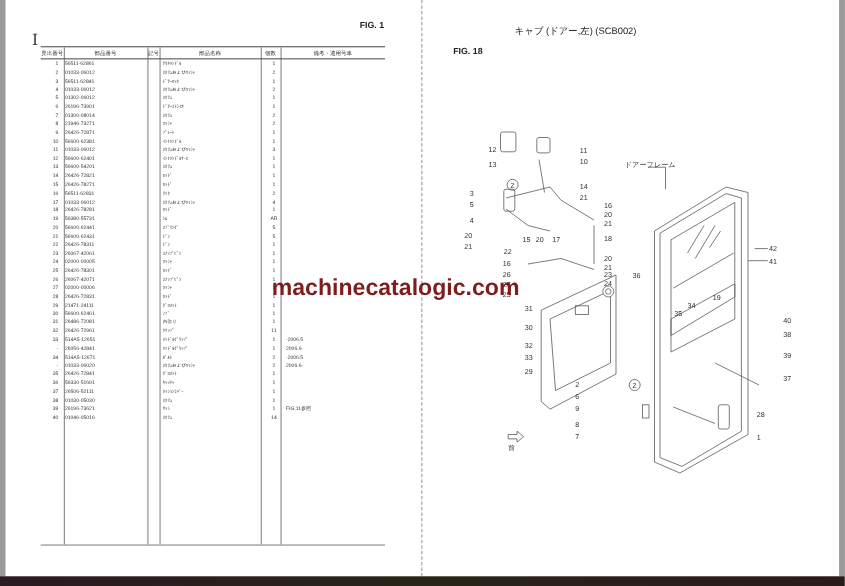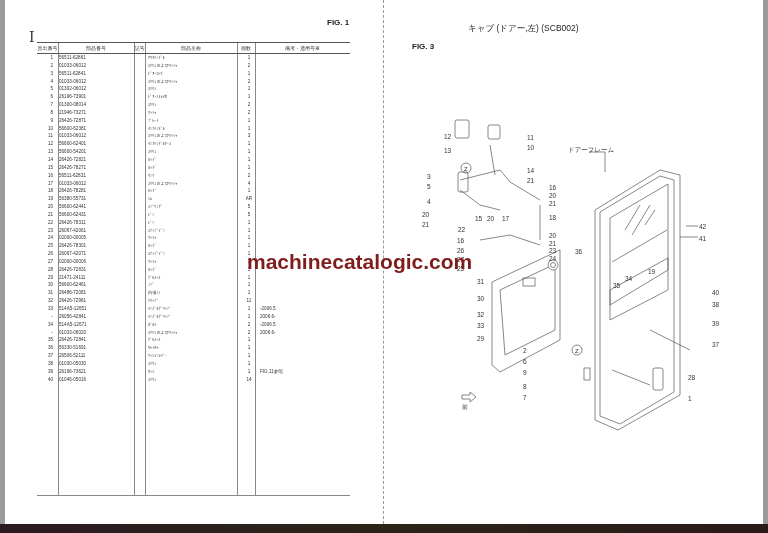--- a/index.html
+++ b/index.html
@@ -377,21 +377,21 @@
       <div class="row">
         <span class="c-no">40</span>
         <span class="c-part">01046-05016</span>
         <span class="c-name">ｽｸﾘｭ</span>
         <span class="c-qty">14</span>
         <span class="c-rem"></span>
       </div>
     </div>
 </div>
 
-<div class="fig10-label">FIG. 3</div>
+<div class="fig10-label">FIG. 18</div>
 <div class="fig10-title">キャブ (ドアー,左) (SCB002)</div>
 
 <svg class="diagram-svg" width="768" height="533" style="position:absolute;left:0;top:0;pointer-events:none">
   <g stroke="#555" stroke-width="0.7" fill="none">
 
     <polygon points="595,210 660,170 680,175 680,395 618,430 595,420" fill="#fff"></polygon>
     <polygon points="600,212 660,176 674,180 674,392 620,424 600,416"></polygon>
     <polygon points="610,218 668,184 668,270 610,305"></polygon>
     <line x1="612" y1="262" x2="667" y2="230"></line>
     <line x1="625" y1="230" x2="640" y2="205"></line>

